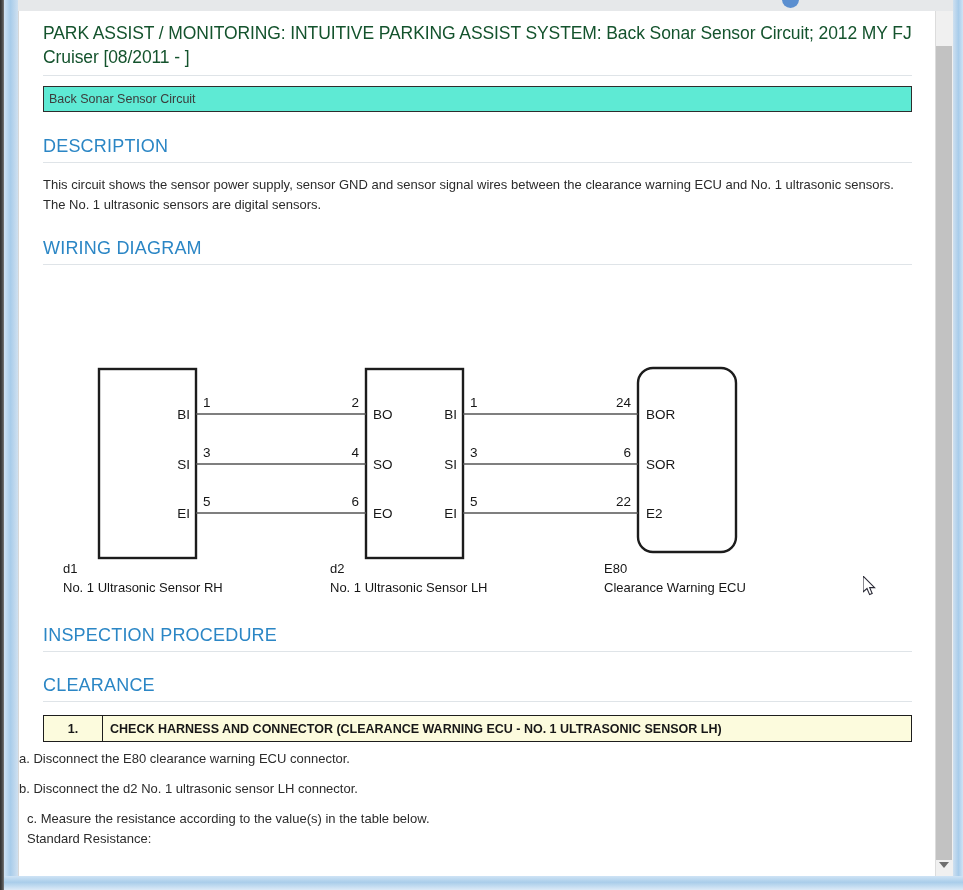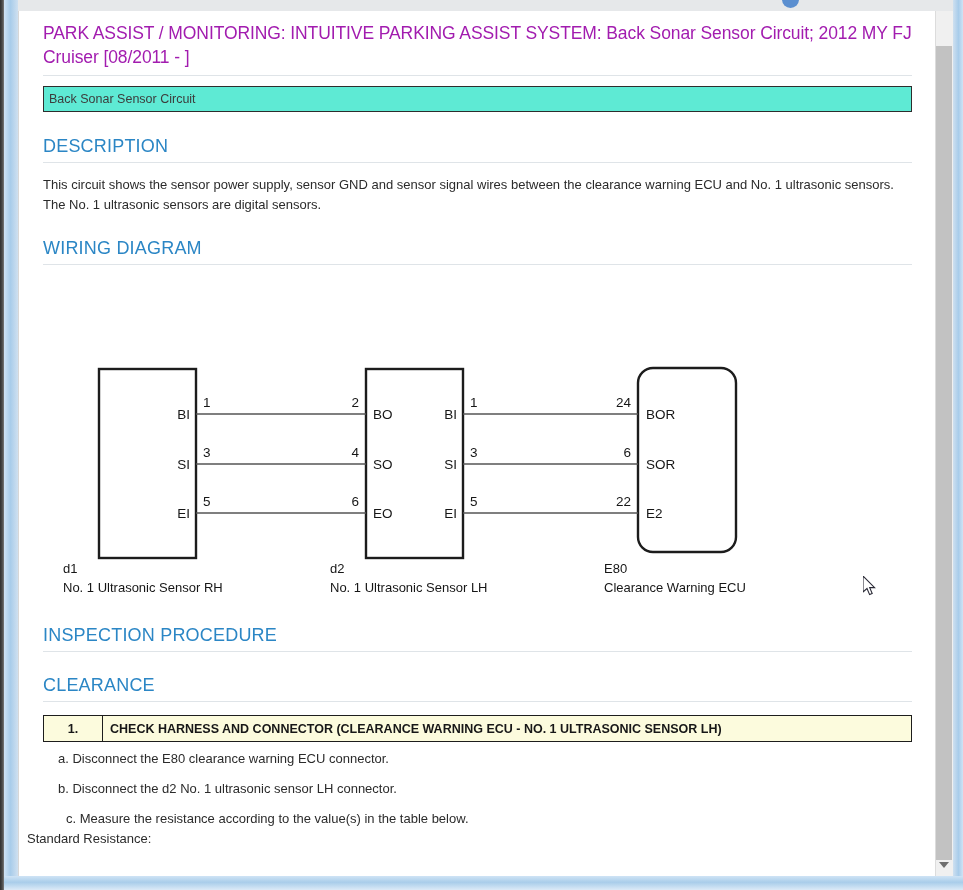--- a/index.html
+++ b/index.html
@@ -92,21 +92,21 @@
     width: 0; height: 0;
     border-left: 5px solid transparent;
     border-right: 5px solid transparent;
     border-top: 6px solid #6e6e6e;
   }
 
   
   .pad { padding-left: 24px; padding-right: 24px; }
 
   #page-title {
-    color: #a21caf;
+    color: #14532d;
     font-size: 17.5px;
     line-height: 24px;
     font-weight: 400;
     letter-spacing: -0.1px;
     padding-top: 10px;
     margin: 0;
   }
   #title-rule {
     margin: 6px 24px 0 24px;
     height: 1px;
@@ -178,21 +178,20 @@
     padding-left: 7px;
     font-size: 12.5px;
     font-weight: 700;
     color: #171717;
   }
   .proc-step {
     font-size: 13px;
     line-height: 20px;
     color: #2b2b2b;
     margin: 0;
-    padding-left: 39px;
   }
   .proc-sub {
     font-size: 13px;
     line-height: 20px;
     color: #2b2b2b;
     margin: 0;
   }
 
   
   #cursor {

